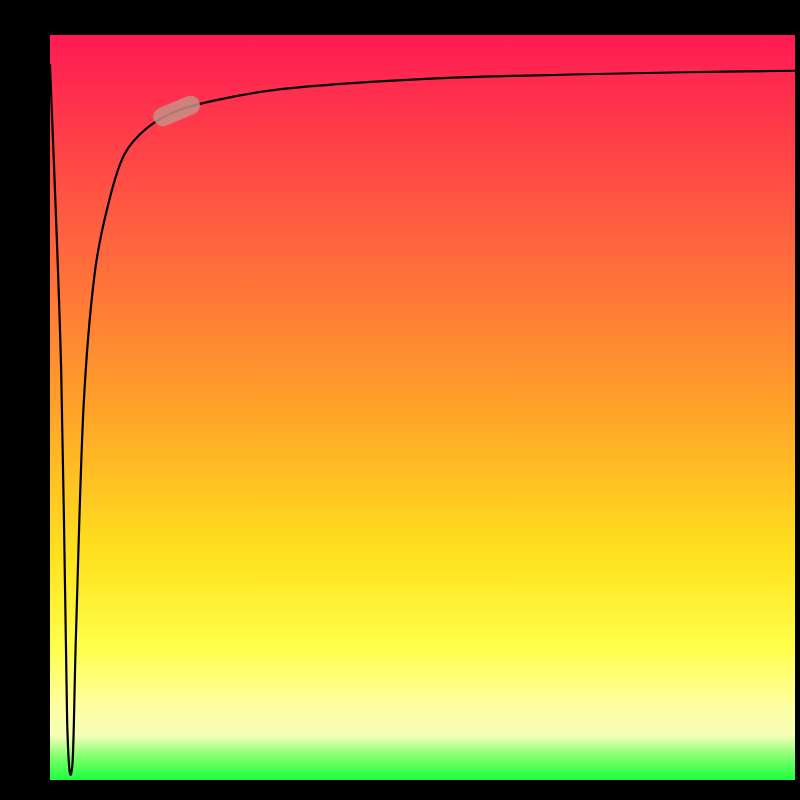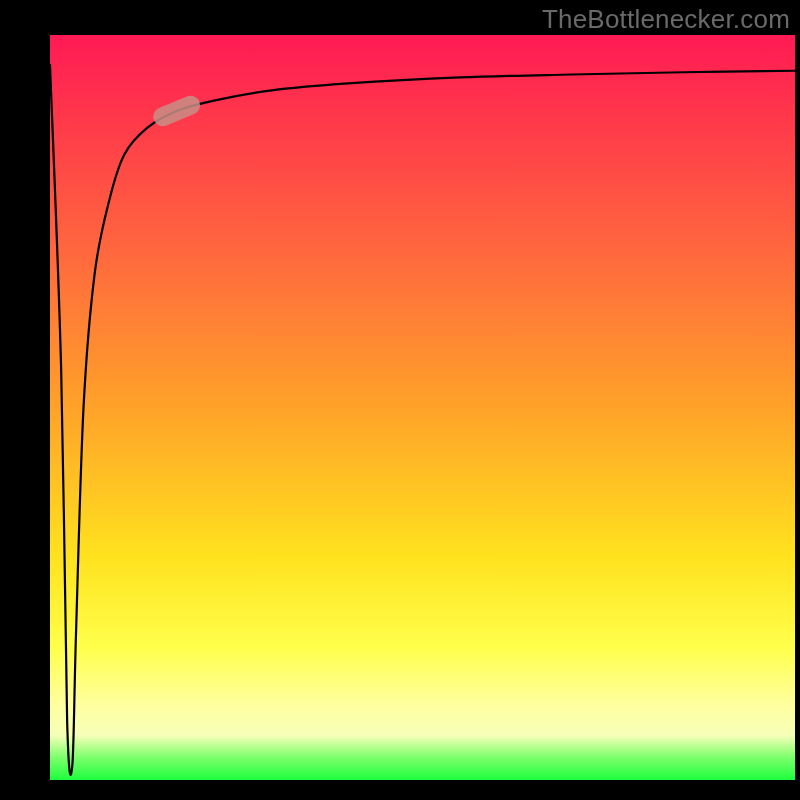--- a/index.html
+++ b/index.html
@@ -66,21 +66,20 @@
     fill: #c88f87;
     stroke: #c88f87;
     opacity: 0.85;
   }
 </style>
 </head>
 <body>
 
 <div class="frame">
 
-  <div class="attribution">TheBottlenecker.com</div>
 
   <div class="plot-area">
     <svg class="curve-layer" viewBox="0 0 745 745">
       <path id="curve-path" class="curve" d="M 0.00 29.80 C 1.86 80.71, 8.32 225.98, 11.17 335.25 C 14.03 444.52, 15.27 619.59, 17.13 685.40 C 19.00 751.21, 20.86 745.00, 22.35 730.10 C 23.84 715.20, 24.21 655.60, 26.08 596.00 C 27.94 536.40, 30.42 432.10, 33.52 372.50 C 36.63 312.90, 40.35 273.17, 44.70 238.40 C 49.05 203.63, 54.63 183.77, 59.60 163.90 C 64.57 144.03, 68.29 131.00, 74.50 119.20 C 80.71 107.40, 88.16 100.33, 96.85 93.13 C 105.54 85.92, 115.48 80.58, 126.65 75.99 C 137.83 71.40, 147.76 69.04, 163.90 65.56 C 180.04 62.08, 201.15 57.99, 223.50 55.13 C 245.85 52.27, 266.96 50.54, 298.00 48.42 C 329.04 46.31, 372.50 43.96, 409.75 42.47 C 447.00 40.98, 484.25 40.35, 521.50 39.48 C 558.75 38.62, 596.00 37.87, 633.25 37.25 C 670.50 36.63, 726.38 36.01, 745.00 35.76"></path>
       <rect id="marker-rect" class="marker" x="102.65" y="66.99" width="48" height="18" rx="9" ry="9" transform="rotate(-22.35 126.65 75.99)"></rect>
     </svg>
   </div>
 
 </div>
 

